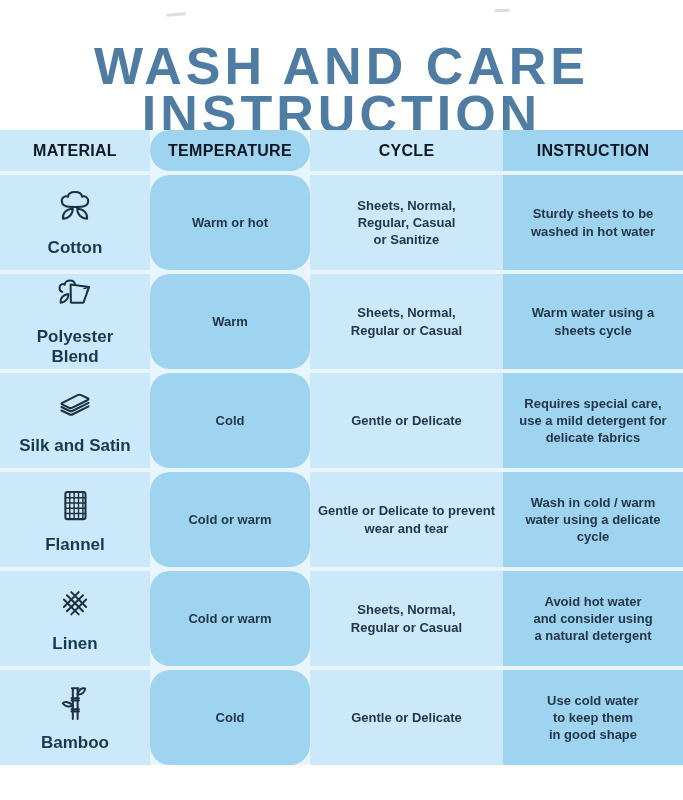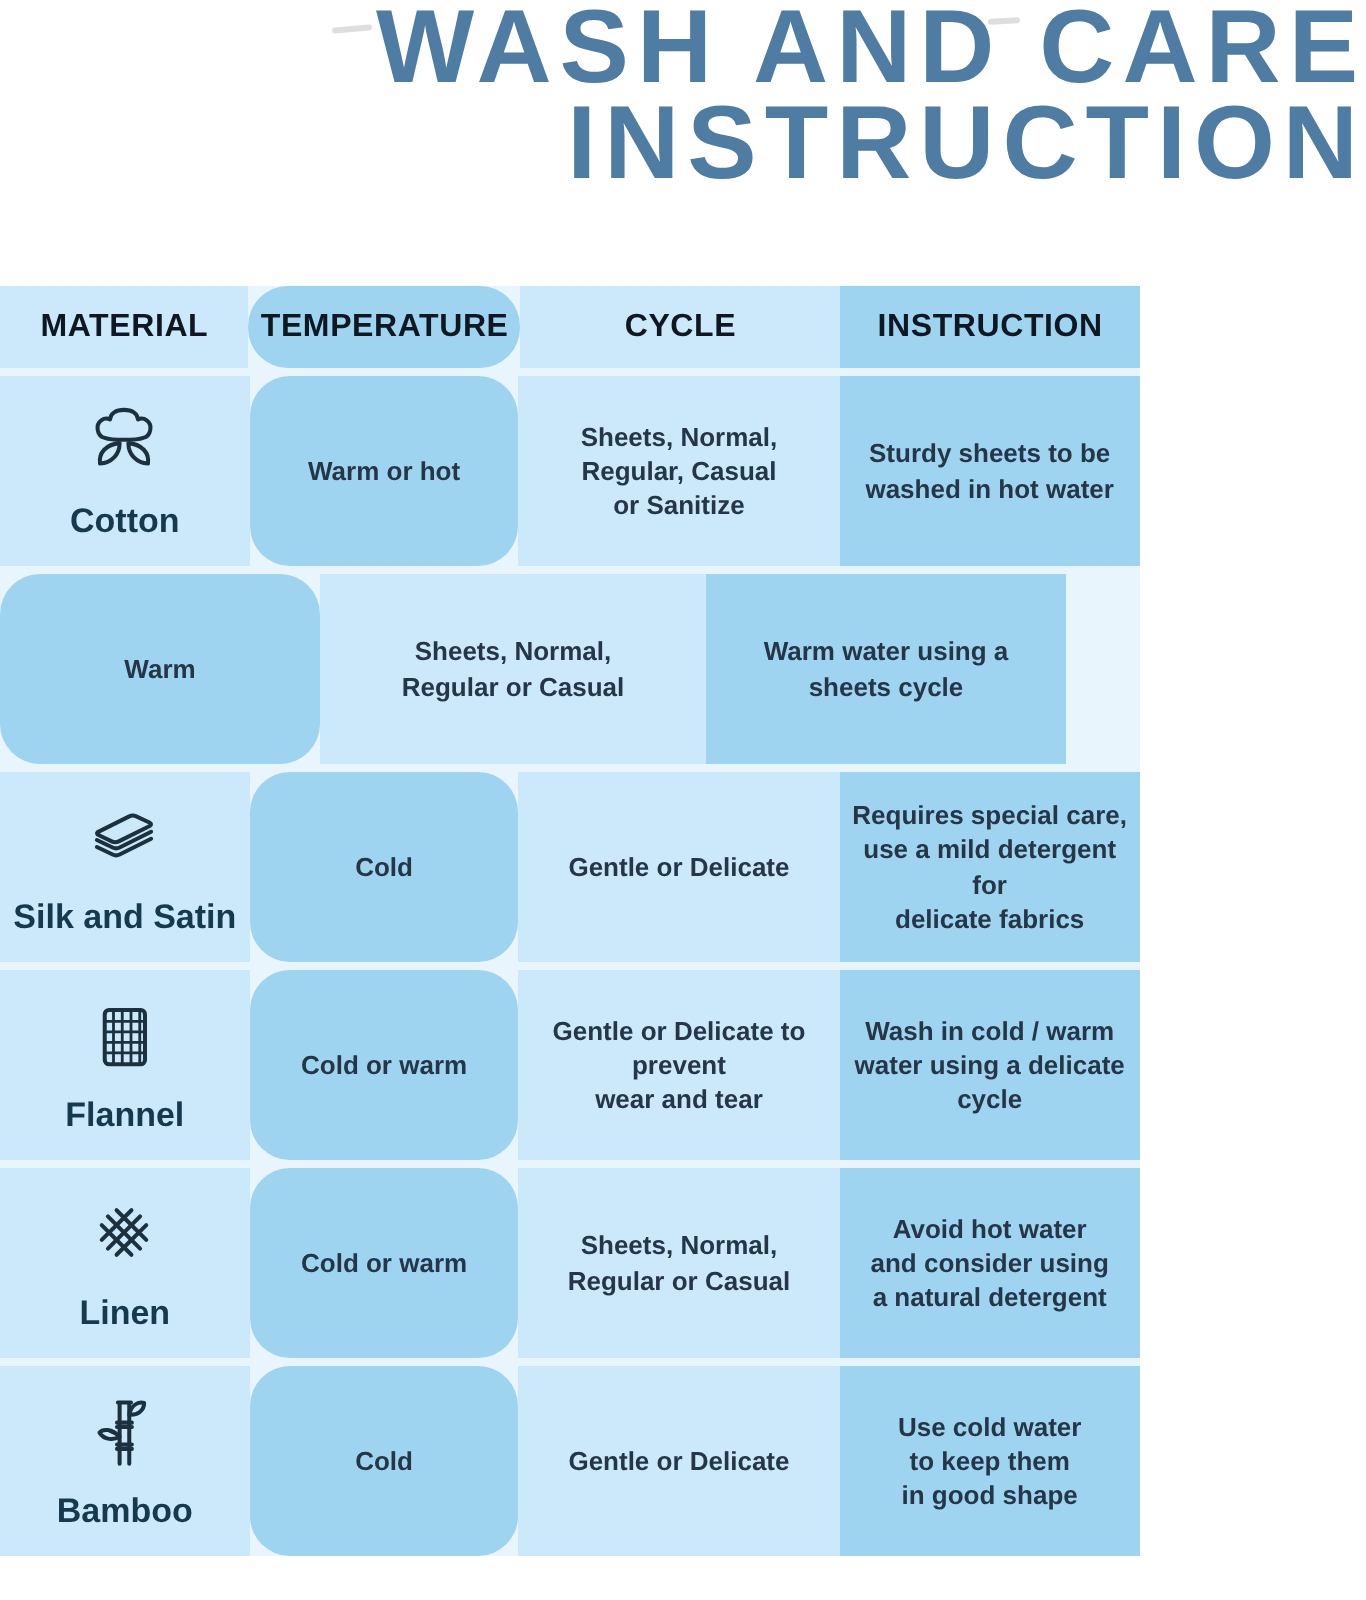--- a/index.html
+++ b/index.html
@@ -5,27 +5,27 @@
   html,body{margin:0;padding:0;}
   body{
     width:683px;height:800px;background:#ffffff;position:relative;overflow:hidden;
     font-family:"Liberation Sans","DejaVu Sans",sans-serif;
   }
   
   .smudge{position:absolute;background:#c9cdd0;border-radius:2px;opacity:.65;}
   .smudge.s1{top:13px;left:166px;width:20px;height:3px;transform:rotate(-5deg);}
   .smudge.s2{top:9px;left:494px;width:16px;height:3px;transform:rotate(-3deg);}
 
-  .title-wrap{text-align:right;}
+  .title-wrap{padding-top:42px;text-align:center;}
   .title-line{
     display:block;font-size:52px;font-weight:900;letter-spacing:4px;
     line-height:0.93;color:#4f7ca3;white-space:nowrap;
   }
 
-  .care-table{position:absolute;top:143px;left:0;width:570px;background:#e9f5fc;}
+  .care-table{position:absolute;top:130px;left:0;width:683px;background:#e9f5fc;}
   .trow{display:flex;}
   .trow + .trow{margin-top:4px;}
   .cell{
     display:flex;flex-direction:column;align-items:center;justify-content:center;
     text-align:center;box-sizing:border-box;padding:4px 6px;
   }
   .c1{width:150px;background:#cbe9fa;padding:4px 2px;}
   .c2{width:160px;background:#9ed4f0;border-radius:20px;}
   .c3{width:193px;background:#cbe9fa;padding:4px 2px;}
   .c4{width:180px;background:#9ed4f0;padding:4px 4px;}
@@ -71,20 +71,32 @@
     </div>
     <div class="cell c2 body-text">Warm or hot</div>
     <div class="cell c3 body-text">Sheets, Normal,
 Regular, Casual
 or Sanitize</div>
     <div class="cell c4 body-text">Sturdy sheets to be
 washed in hot water</div>
   </div>
 
   <div class="trow brow">
+    <div class="cell c1">
+      <span class="icon">
+        <svg viewBox="0 0 48 48">
+          <path d="M9.5 17 C5.8 16 5.2 10 8.8 8.4 C9.9 7.9 11.3 8 12.3 8.7 C12.5 5.8 15.2 4 18.3 4 C21.2 4 23.5 5.6 23.8 8.2"></path>
+          <path d="M16.5 19.5 C16.5 25.2 12.8 29 7.5 29.4 C6.8 24.4 10.3 20.3 16.5 19.5 Z"></path>
+          <path d="M19 8.5 L40 11.5 L34 28.5 Q33.5 29.5 32.3 29.5 L20.5 29.5 Q18.8 29.5 19.3 27.8 Z"></path>
+          <path d="M40 11.5 L34.3 13.3 M40 11.5 L37.8 17" class="thin"></path>
+        </svg>
+      </span>
+      <span class="mat-label">Polyester
+Blend</span>
+    </div>
     <div class="cell c2 body-text">Warm</div>
     <div class="cell c3 body-text">Sheets, Normal,
 Regular or Casual</div>
     <div class="cell c4 body-text">Warm water using a
 sheets cycle</div>
   </div>
 
   <div class="trow brow">
     <div class="cell c1">
       <span class="icon">

